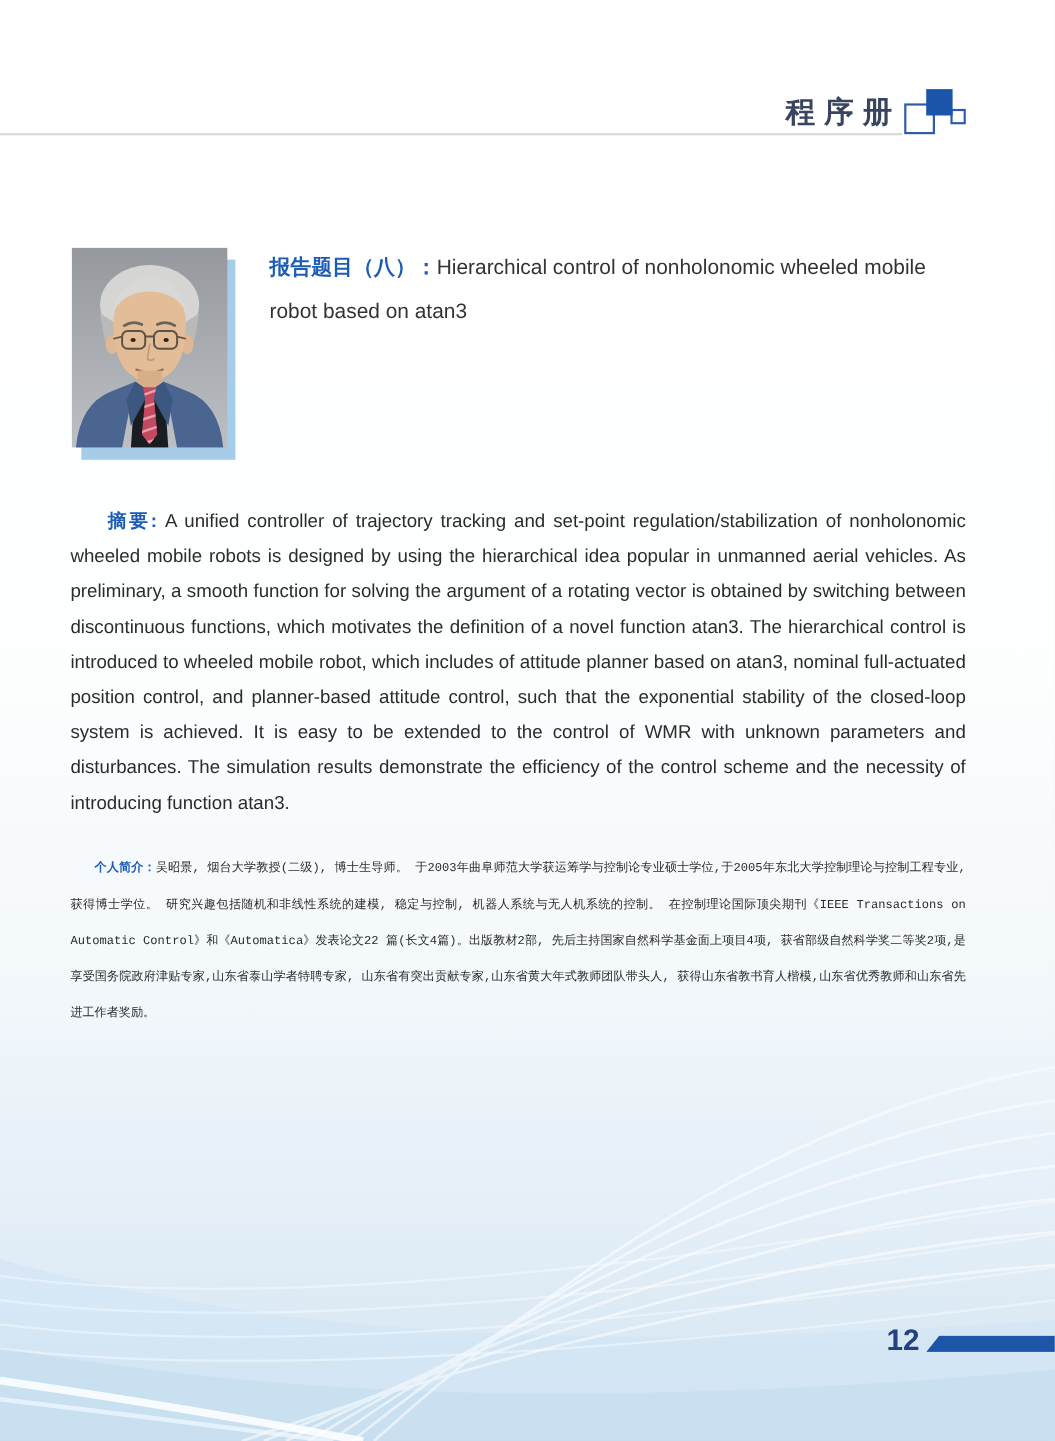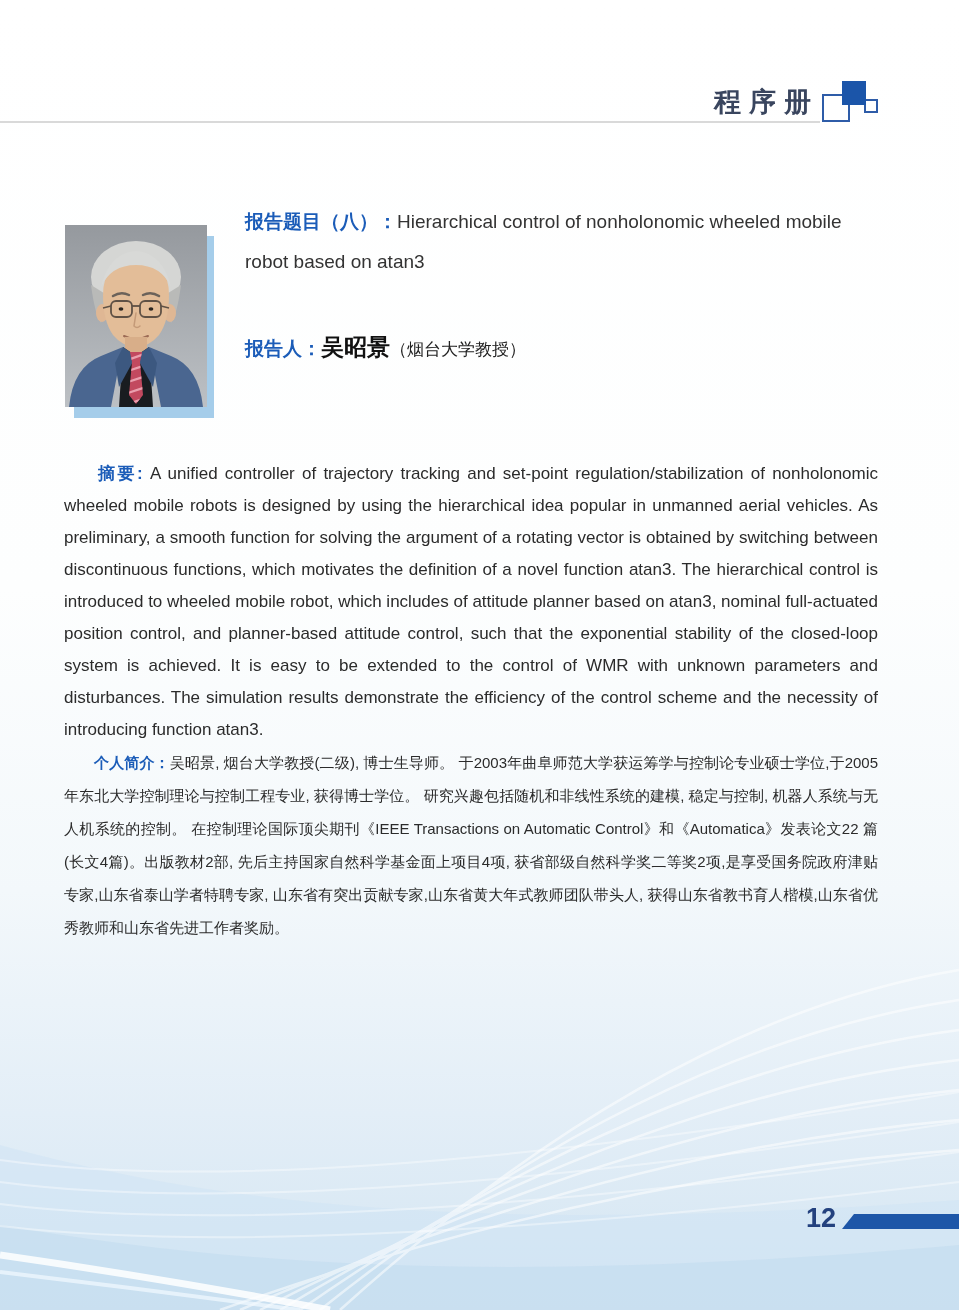--- a/index.html
+++ b/index.html
@@ -34,39 +34,39 @@
     position:absolute;left:74px;top:236px;width:140px;height:182px;
     background:#a5cdea;
   }
   .photo{
     position:absolute;left:65px;top:225px;width:142px;height:182px;
     overflow:hidden;
   }
   .photo svg{display:block;}
   
   .title-block{
-    position:absolute;left:245px;top:202px;width:600px;
+    position:absolute;left:245px;top:224px;width:600px;
     font-size:19px;line-height:40px;color:#333333;
   }
   .title-label{color:#1b5cb8;font-weight:700;}
   .speaker-line{
     position:absolute;left:245px;top:330px;width:600px;
     font-size:19px;line-height:34px;color:#1a1a1a;white-space:nowrap;
   }
   .speaker-label{color:#1b5cb8;font-weight:700;}
   .speaker-name{font-weight:700;font-size:23px;color:#111111;}
   .speaker-affiliation{font-size:17px;color:#222222;}
   
   .para{
     position:absolute;left:64px;width:814px;
     text-align:justify;text-indent:2em;
     color:#2b2b2b;margin:0;
   }
   .abstract{top:458px;font-size:17px;line-height:32px;}
-  .bio{top:746px;font-size:15px;line-height:33px;}
+  .bio{top:774px;font-size:11px;line-height:33px;font-family:Liberation Mono, monospace;}
   .para-label{color:#1b5cb8;font-weight:700;}
   
   .page-number{
     position:absolute;left:806px;top:1203px;
     font-size:27px;font-weight:700;color:#23417e;
   }
   .footer-bar{
     position:absolute;left:842px;top:1214px;width:117px;height:15px;
     background:#1d56a8;
     clip-path:polygon(12px 0,100% 0,100% 100%,0 100%);
@@ -163,21 +163,20 @@
         <path d="M60,147 L84,139"></path>
         <path d="M60,158 L84,150"></path>
         <path d="M60,169 L84,161"></path>
         <path d="M60,180 L84,172"></path>
       </g>
     </svg>
   </div>
 
   <div class="title-block"><span class="title-label">报告题目（八）：</span><span>Hierarchical control of nonholonomic wheeled mobile robot based on atan3</span></div>
 
-  <div class="speaker-line"><span class="speaker-label">报告人：</span><span class="speaker-name">吴昭景</span><span class="speaker-affiliation">（烟台大学教授）</span></div>
 
   <p class="para abstract"><span class="para-label">摘要: </span><span>A unified controller of trajectory tracking and set-point regulation/stabilization of nonholonomic wheeled mobile robots is designed by using the hierarchical idea popular in unmanned aerial vehicles. As preliminary, a smooth function for solving the argument of a rotating vector is obtained by switching between discontinuous functions, which motivates the definition of a novel function atan3. The hierarchical control is introduced to wheeled mobile robot, which includes of attitude planner based on atan3, nominal full-actuated position control, and planner-based attitude control, such that the exponential stability of the closed-loop system is achieved. It is easy to be extended to the control of WMR with unknown parameters and disturbances. The simulation results demonstrate the efficiency of the control scheme and the necessity of introducing function atan3.</span></p>
 
   <p class="para bio"><span class="para-label">个人简介：</span><span>吴昭景, 烟台大学教授(二级), 博士生导师。 于2003年曲阜师范大学获运筹学与控制论专业硕士学位,于2005年东北大学控制理论与控制工程专业, 获得博士学位。 研究兴趣包括随机和非线性系统的建模, 稳定与控制, 机器人系统与无人机系统的控制。 在控制理论国际顶尖期刊《IEEE Transactions on Automatic Control》和《Automatica》发表论文22 篇(长文4篇)。出版教材2部, 先后主持国家自然科学基金面上项目4项, 获省部级自然科学奖二等奖2项,是享受国务院政府津贴专家,山东省泰山学者特聘专家, 山东省有突出贡献专家,山东省黄大年式教师团队带头人, 获得山东省教书育人楷模,山东省优秀教师和山东省先进工作者奖励。</span></p>
 
   <div class="page-number">12</div>
   <div class="footer-bar"></div>
 
 </div>
 

